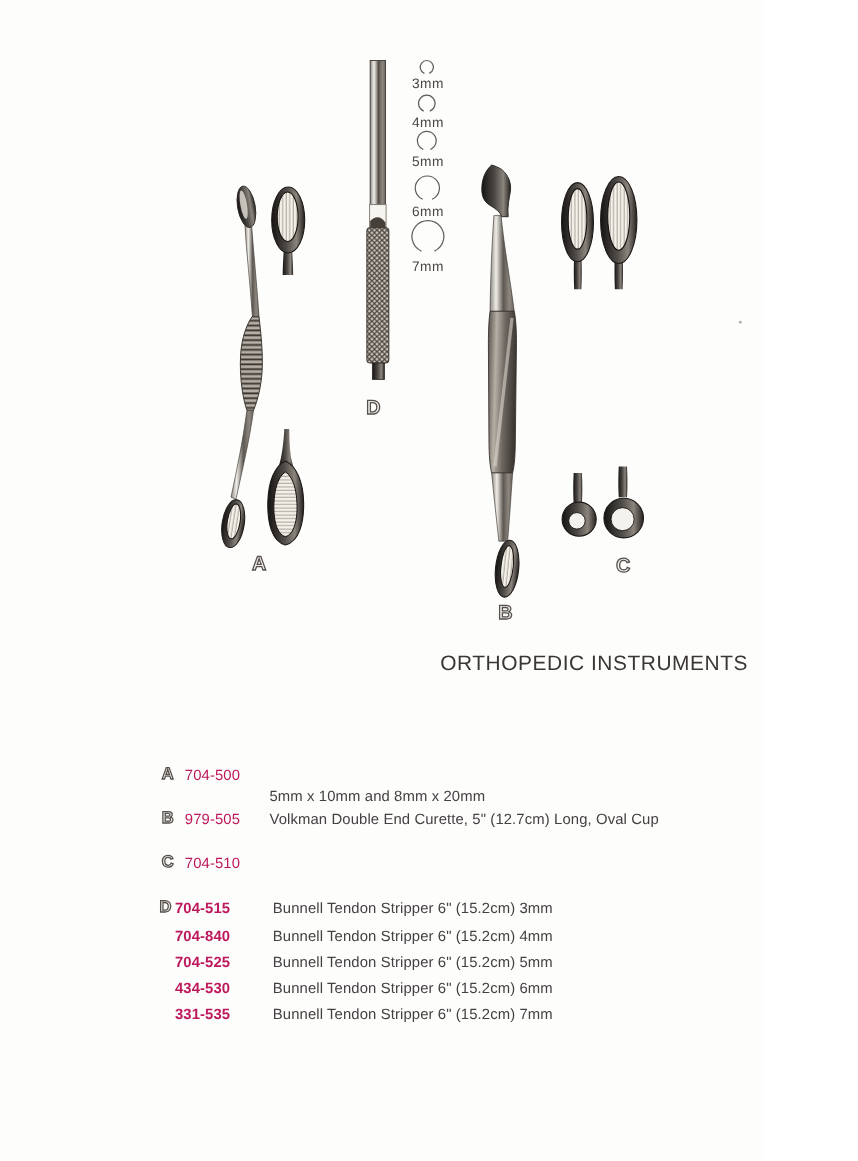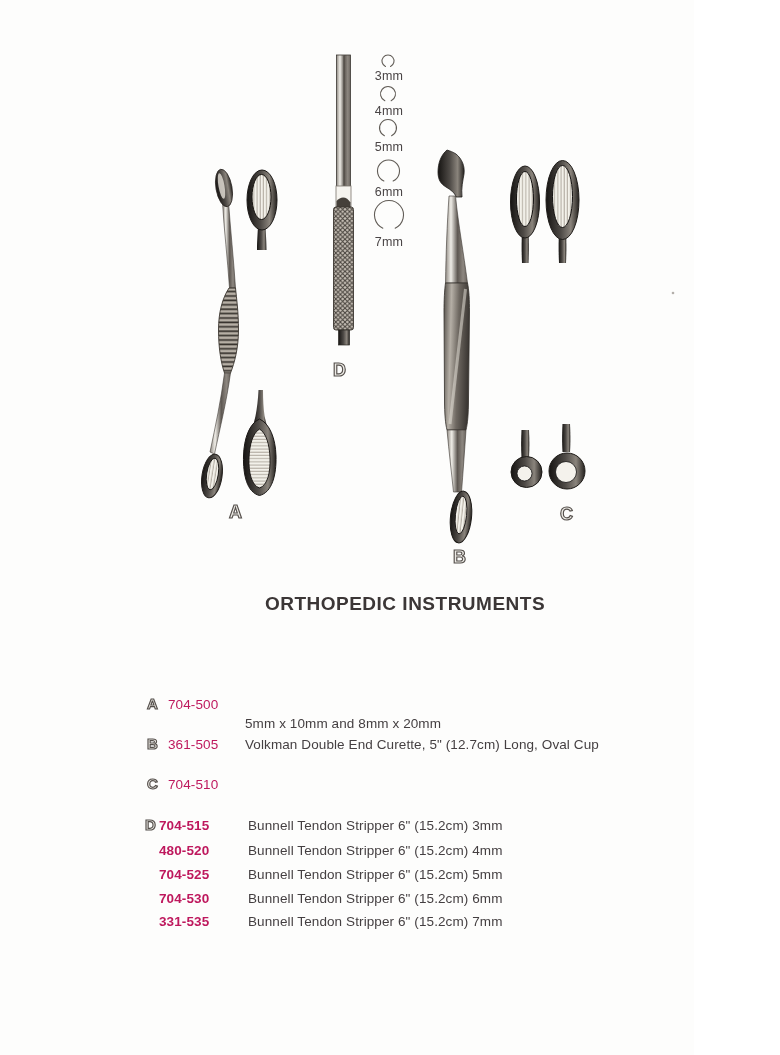--- a/index.html
+++ b/index.html
@@ -19,21 +19,21 @@
   .outline-letter {
     color:#eceae5;
     -webkit-text-stroke:1.15px #55504c;
     text-stroke:1.15px #55504c;
     font-weight:700;
   }
   .fig-letter { position:absolute; font-size:18px; line-height:18px; }
 
   .page-title {
     position:absolute; left:130px; top:593px; width:550px;
-    text-align:center; font-size:19px; font-weight:700;
+    text-align:right; font-size:19px; font-weight:400;
     letter-spacing:0.5px; color:#3b3636;
   }
 
   .cat-row { position:absolute; left:0; width:780px; font-size:13.5px; line-height:19px; letter-spacing:0.1px; }
   .cat-letter { position:absolute; left:147px; top:0; font-size:15px; line-height:17px; }
   .cat-code   { position:absolute; left:168px; top:0; color:#be185d; }
   .cat-desc   { position:absolute; left:245px; top:0; width:400px; color:#443f41; }
   .cat-row.d-group .cat-letter { left:145px; }
   .cat-row.d-group .cat-code   { left:159px;font-weight:bold; }
   .cat-row.d-group .cat-desc   { left:248px; }
@@ -163,43 +163,43 @@
 
   <div class="page-title">ORTHOPEDIC INSTRUMENTS</div>
 
   <div class="cat-row" style="top:695px">
     <span class="cat-letter outline-letter">A</span>
     <span class="cat-code">704-500</span>
     <span class="cat-desc"><br><span>5mm x 10mm and 8mm x 20mm</span></span>
   </div>
   <div class="cat-row" style="top:735px">
     <span class="cat-letter outline-letter">B</span>
-    <span class="cat-code">361-505</span>
+    <span class="cat-code">979-505</span>
     <span class="cat-desc"><span>Volkman Double End Curette, 5" (12.7cm) Long, Oval Cup</span><br></span>
   </div>
   <div class="cat-row" style="top:775px">
     <span class="cat-letter outline-letter">C</span>
     <span class="cat-code">704-510</span>
     <span class="cat-desc"><br></span>
   </div>
   <div class="cat-row d-group" style="top:816px">
     <span class="cat-letter outline-letter">D</span>
     <span class="cat-code">704-515</span>
     <span class="cat-desc"><span>Bunnell Tendon Stripper 6" (15.2cm) 3mm</span></span>
   </div>
   <div class="cat-row d-group" style="top:841px">
-    <span class="cat-code">480-520</span>
+    <span class="cat-code">704-840</span>
     <span class="cat-desc"><span>Bunnell Tendon Stripper 6" (15.2cm) 4mm</span></span>
   </div>
   <div class="cat-row d-group" style="top:865px">
     <span class="cat-code">704-525</span>
     <span class="cat-desc"><span>Bunnell Tendon Stripper 6" (15.2cm) 5mm</span></span>
   </div>
   <div class="cat-row d-group" style="top:889px">
-    <span class="cat-code">704-530</span>
+    <span class="cat-code">434-530</span>
     <span class="cat-desc"><span>Bunnell Tendon Stripper 6" (15.2cm) 6mm</span></span>
   </div>
   <div class="cat-row d-group" style="top:912px">
     <span class="cat-code">331-535</span>
     <span class="cat-desc"><span>Bunnell Tendon Stripper 6" (15.2cm) 7mm</span></span>
   </div>
 
 </div>
 
 </body></html>

